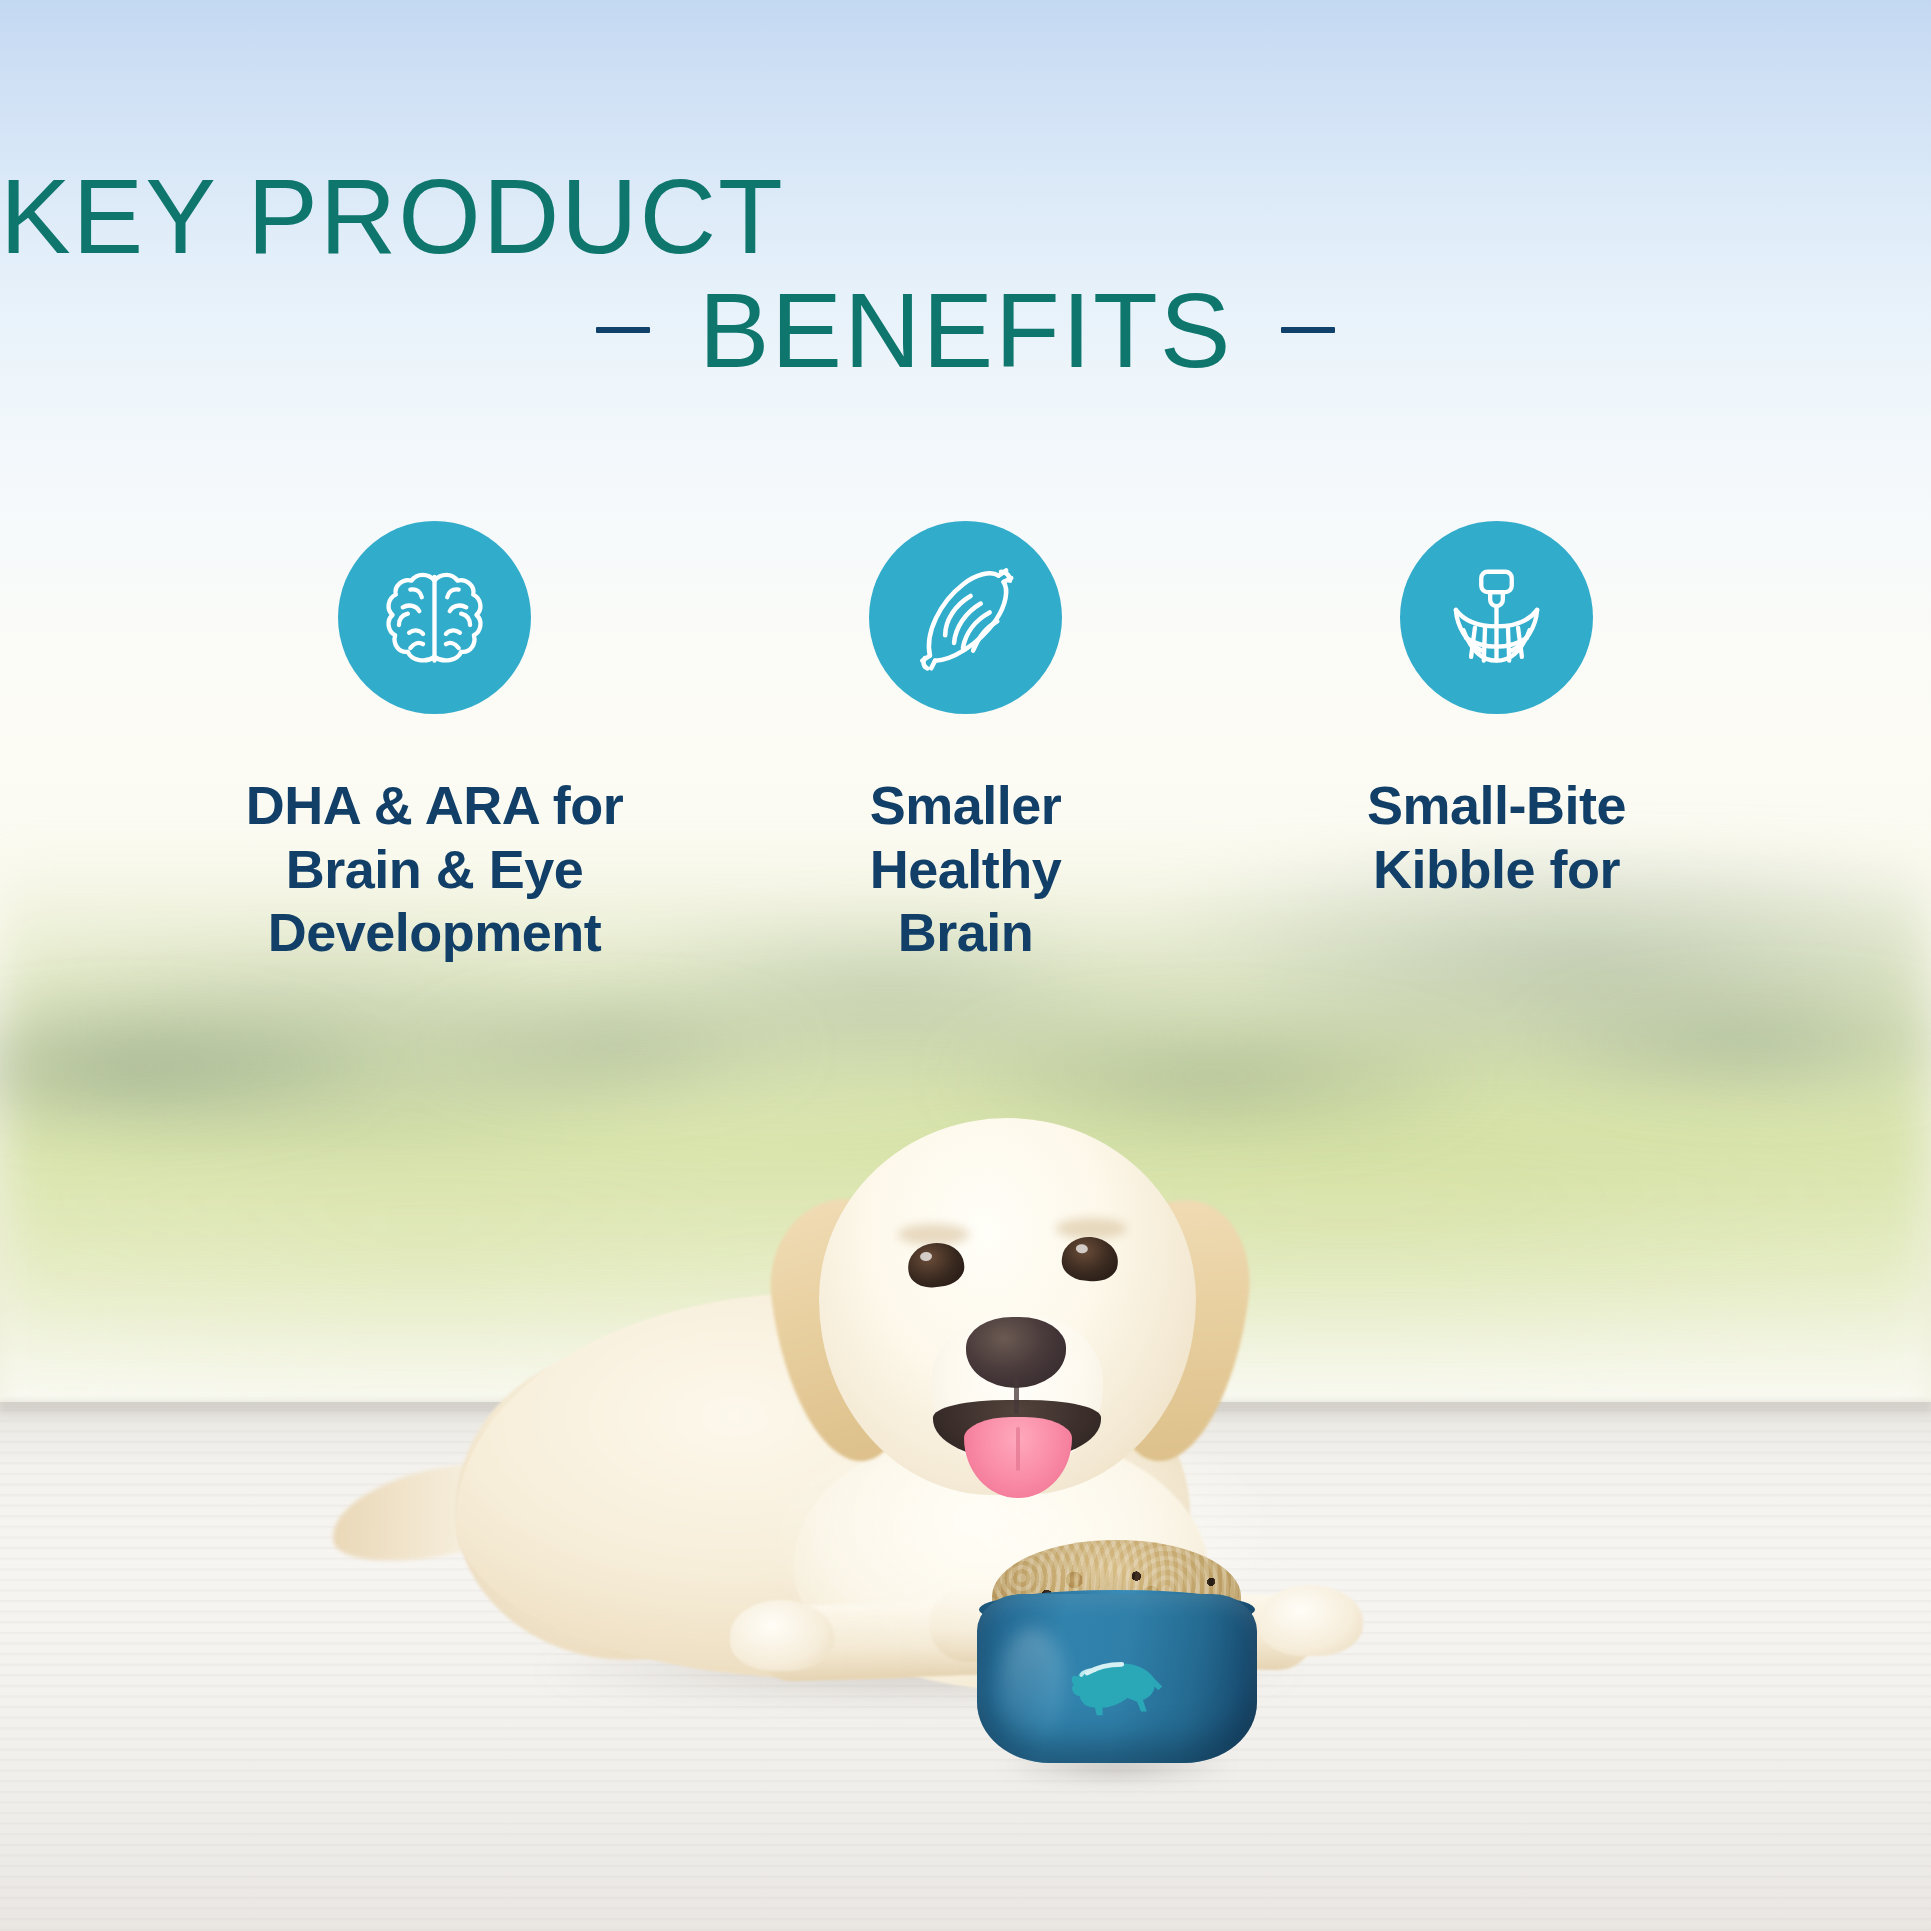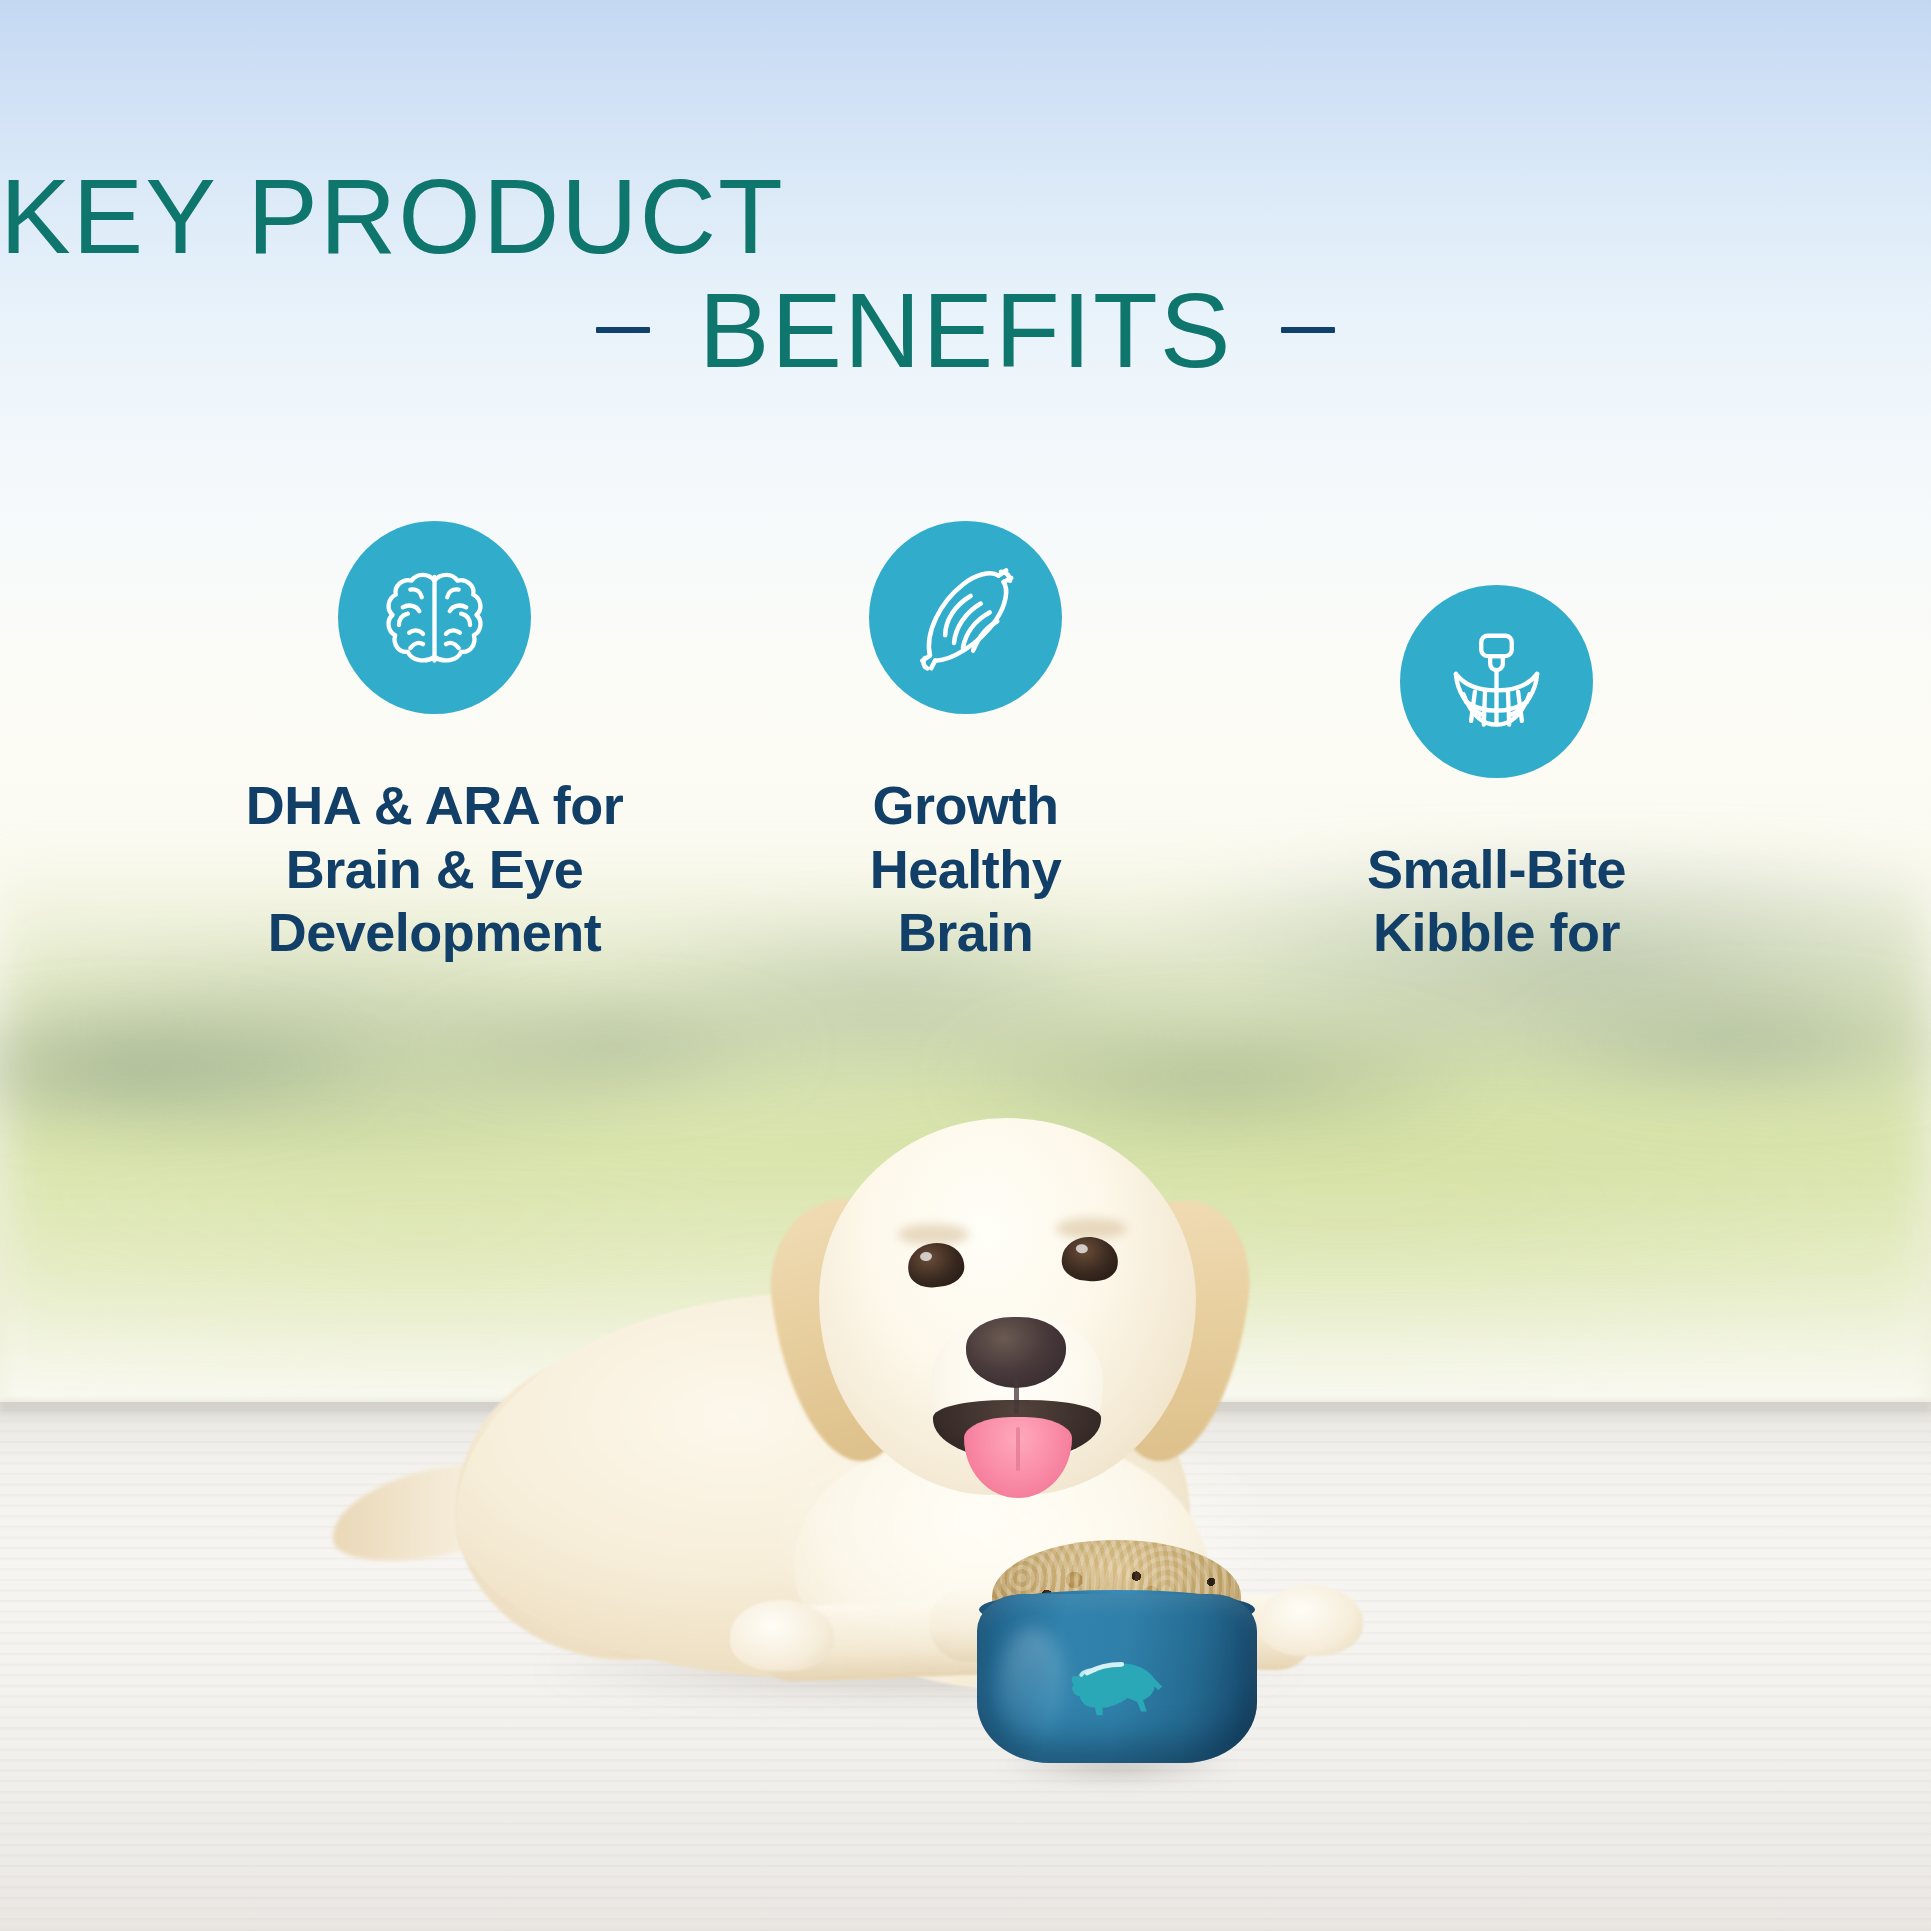--- a/index.html
+++ b/index.html
@@ -141,21 +141,21 @@
   }
 
   
   .benefits {
     position: absolute;
     top: 521px;
     left: 0;
     width: 100%;
     display: flex;
     justify-content: center;
-    align-items: flex-end;
+    align-items: flex-start;
   }
   .benefit {
     width: 454px;
     display: flex;
     flex-direction: column;
     align-items: center;
     text-align: center;
   }
   .benefit:nth-child(1) { margin-right: 77px; }
   .benefit:nth-child(2) { margin-right: 77px; }
@@ -498,21 +498,21 @@
             <path d="M76 17 L82 13 M80 22 L86 19 M78 14 C82 14 85 17 85 21"></path>
             <path d="M22 80 L16 84 M26 84 L23 90 M18 82 C16 85 17 89 20 90"></path>
             <path d="M34 64 C34 52 42 40 54 33"></path>
             <path d="M41 70 C42 58 50 46 62 39"></path>
             <path d="M48 74 C50 62 58 52 69 46"></path>
             <path d="M56 76 C60 66 66 58 75 53"></path>
           </svg>
         </span>
       </div>
       <div class="benefit-label">
-        <span class="l">Growth</span>
+        <span class="l">Smaller</span>
         <span class="l">Healthy</span>
         <span class="l">Brain</span>
       </div>
     </div>
 
     <div class="benefit">
       <div class="icon-circle">
         <span>
           <svg width="127" height="127" viewBox="0 0 100 100" fill="none" stroke="#ffffff" stroke-width="3.4" stroke-linecap="round" stroke-linejoin="round">
             <rect x="38" y="14" width="24" height="16" rx="5"></rect>

